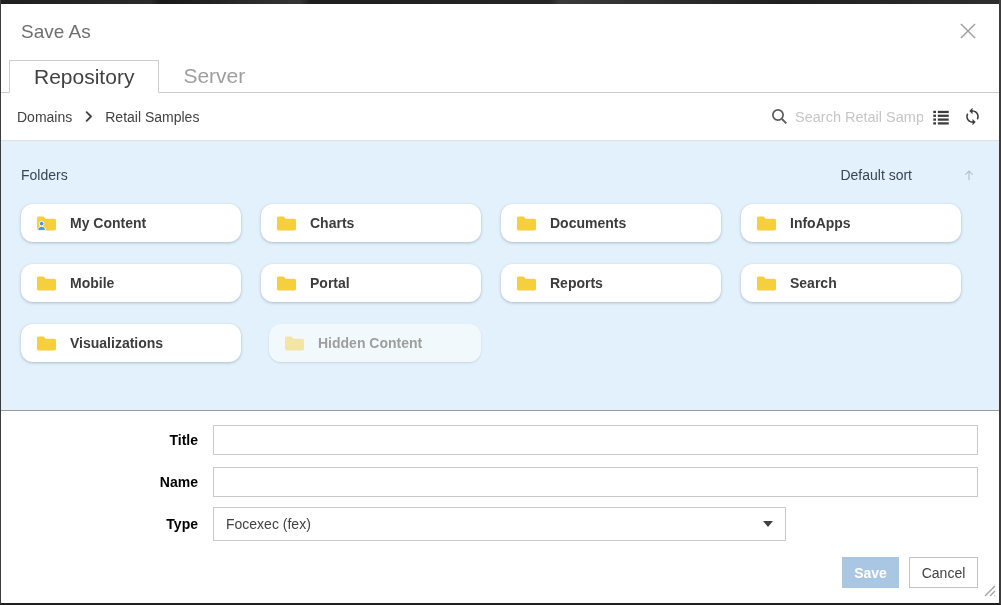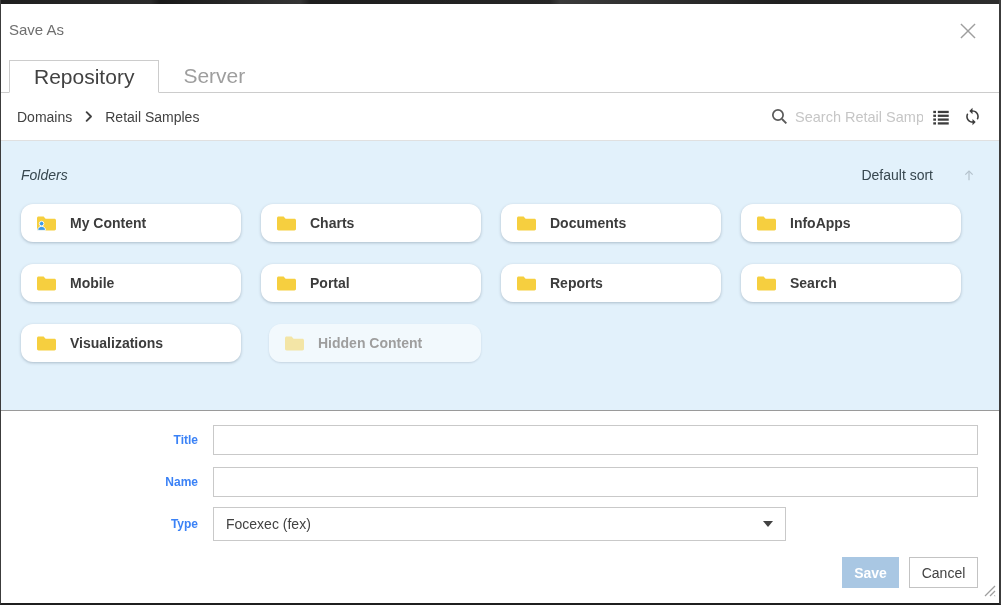--- a/index.html
+++ b/index.html
@@ -15,21 +15,21 @@
     border-bottom: 2px solid #1f1f1f;
     overflow: hidden;
   }
   .top-strip {
     height: 4px; width: 100%;
     background: linear-gradient(90deg,#1f1f1f 0%,#2a2a2a 15%,#191919 16%,#343434 30%,#1e1e1e 31%,#262626 55%,#3a3a3a 56%,#202020 78%,#2e2e2e 100%);
   }
 
   
   .dlg-header { position: relative; height: 56px; }
-  .dlg-title { position:absolute; left:8px; top:17px; font-size:15px; color:#6f6f6f;text-align:right; }
+  .dlg-title { position:absolute; left:20px; top:17px; font-size:19px; color:#6f6f6f;text-align:right; }
   .close-btn { position:absolute; right:16px; top:14px; width:30px; height:30px; cursor:pointer;
                display:flex; align-items:center; justify-content:center; }
 
   
   .tabbar { display:flex; align-items:flex-end; height:33px; border-bottom:1px solid #ccc; padding-left:8px; }
   .tab { height:33px; display:flex; align-items:center; padding:0 24px; font-size:21px; color:#9e9e9e; cursor:pointer; }
   .tab.active {
     color:#424242; background:#fff;
     border:1px solid #ccc; border-bottom:1px solid #fff;
     margin-bottom:-1px;
@@ -41,43 +41,43 @@
   .crumb-sep { display:flex; margin:0 9px; }
   .right-tools { margin-left:auto; display:flex; align-items:center; }
   .search-icon { display:flex; margin-right:6px; cursor:pointer; }
   .search-input { border:none; outline:none; width:128px; font-size:14.5px; font-family:"Liberation Sans",sans-serif; color:#616161; background:transparent; }
   .search-input::placeholder { color:#c6c6c6; }
   .tool-btn { display:flex; align-items:center; justify-content:center; width:26px; height:26px; cursor:pointer; margin-left:5px; }
 
   
   .folders-panel { height:270px; background:#e2f1fb; border-top:1px solid #e0e0e0; }
   .panel-head { display:flex; align-items:center; justify-content:space-between; padding:26px 22px 0 20px; }
-  .panel-title { font-size:14px; color:#37474f;font-style:italic; }
-  .sort-wrap { display:flex; align-items:center; }
+  .panel-title { font-size:14px; color:#37474f; }
+  .sort-wrap { display:flex; align-items:center;gap:21px; }
   .sort-label { font-size:14px; color:#37474f; cursor:pointer; }
   .sort-arrow { display:flex; margin-left:28px; cursor:pointer; }
 
   .tiles { display:grid; grid-template-columns:repeat(4,220px); gap:22px 20px; margin:21px 20px 0 20px; }
   .tile {
     height:38px; background:#fff; border-radius:12px;
     box-shadow:0 1px 3px rgba(70,90,110,.35);
     display:flex; align-items:center; padding-left:15px; cursor:pointer;
   }
   .tile .f-icon { display:flex; margin-right:13px; }
   .tile .f-label { font-size:14px; font-weight:bold; color:#3c3c3c; }
   .tile.disabled { background:rgba(255,255,255,.55); box-shadow:0 1px 2px rgba(70,90,110,.18);margin-left:8px; }
   .tile.disabled .f-label { color:#9e9e9e; }
   .tile.disabled .f-icon { opacity:.45; }
 
   .divider { height:1px; background:#9a9a9a; }
 
   
   .form-area { padding-top:14px; }
   .form-row { display:flex; align-items:center; margin:0 21px 12px 0; height:30px; }
-  .form-label { width:197px; text-align:right; font-size:12px; font-weight:bold; color:#3b82f6; }
+  .form-label { width:197px; text-align:right; font-size:14px; font-weight:bold; color:#000000; }
   .text-input {
     margin-left:15px; flex:1; height:30px; border:1px solid #c9c9c9; background:#fff;
     font-family:"Liberation Sans",sans-serif; font-size:14px; color:#424242; padding:0 10px; outline:none;
   }
   .select-box {
     margin-left:15px; width:573px; height:30px; border:1px solid #c9c9c9; background:#fff;
     display:flex; align-items:center; padding:16px 12px; font-size:14px; color:#424242; cursor:pointer;
   }
   .select-caret { margin-left:auto; width:0; height:0; border-left:5px solid transparent; border-right:5px solid transparent; border-top:6px solid #424242; }
 

